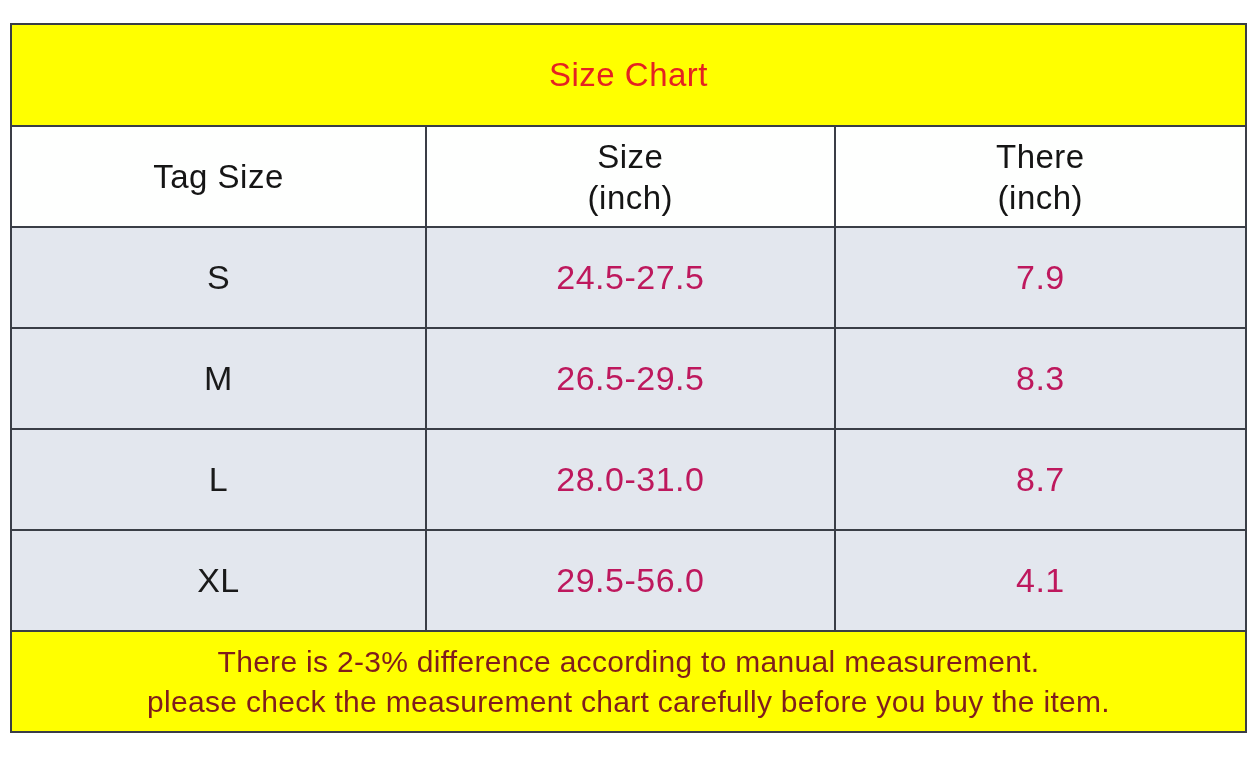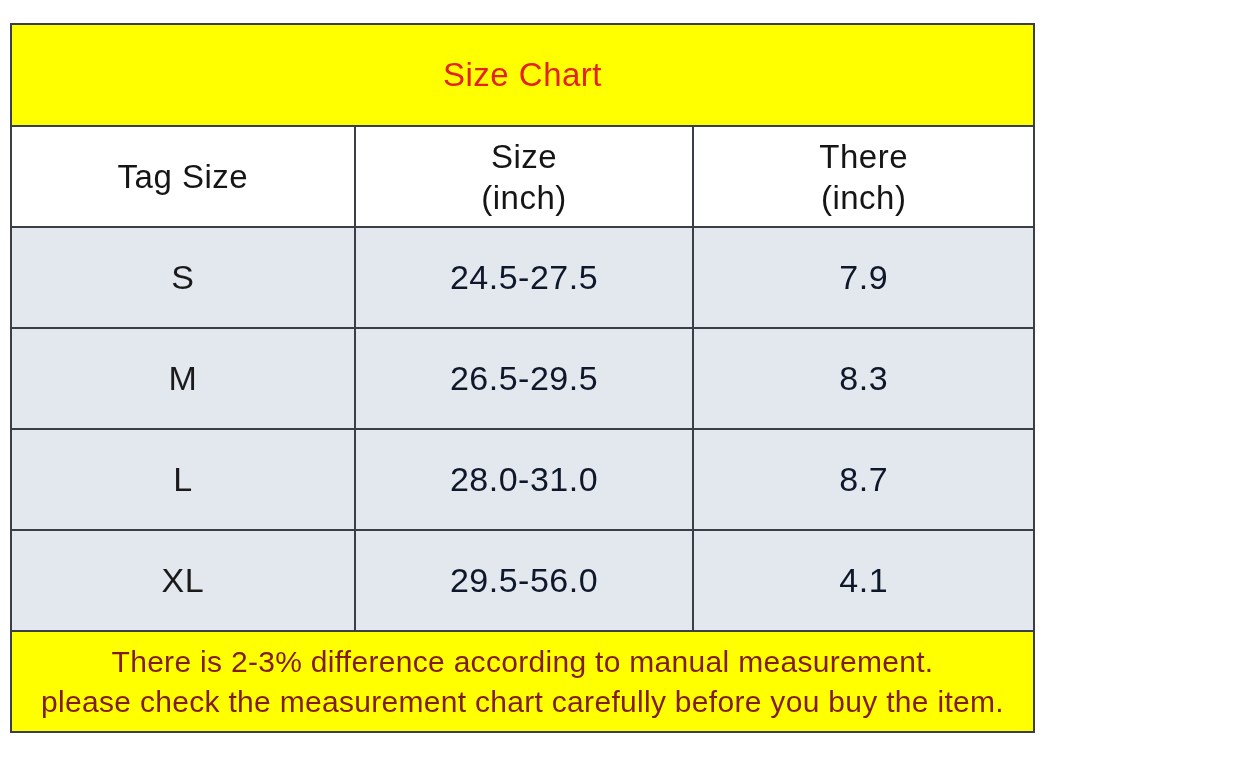--- a/index.html
+++ b/index.html
@@ -7,21 +7,21 @@
     padding: 0;
     background: #ffffff;
     width: 1260px;
     height: 760px;
     font-family: "Liberation Sans", "DejaVu Sans", sans-serif;
   }
   .chart-wrap {
     position: absolute;
     left: 10px;
     top: 23px;
-    width: 1025px;
+    width: 1237px;
   }
   table.size-chart {
     width: 100%;
     border-collapse: collapse;
     table-layout: fixed;
   }
   table.size-chart td, table.size-chart th {
     border: 2px solid #3a3e46;
     text-align: center;
     vertical-align: middle;
@@ -47,21 +47,21 @@
     line-height: 41px;
     letter-spacing: 0.5px;
   }
   tr.data-row td {
     height: 99px;
     background: #e3e7ee;
     font-size: 34px;
     letter-spacing: 0.5px;
   }
   tr.data-row td.tag { color: #1a1a1a; }
-  tr.data-row td.val { color: #0f172a; margin-top: 15px; }
+  tr.data-row td.val { color: #be185d; margin-top: 15px; }
 
   tr.footer-row td {
     height: 99px;
     background: #ffff00;
     color: #7f1d1d;
     font-size: 30px;
     line-height: 40px;
     letter-spacing: 0.3px;
   }
   .hdr-sub { display: block; }

